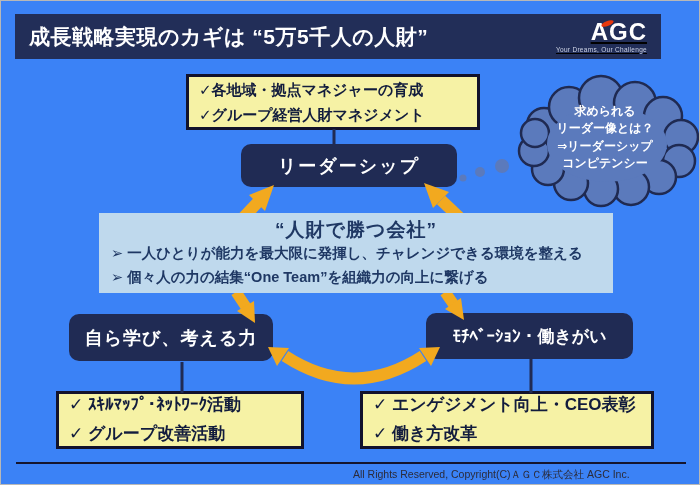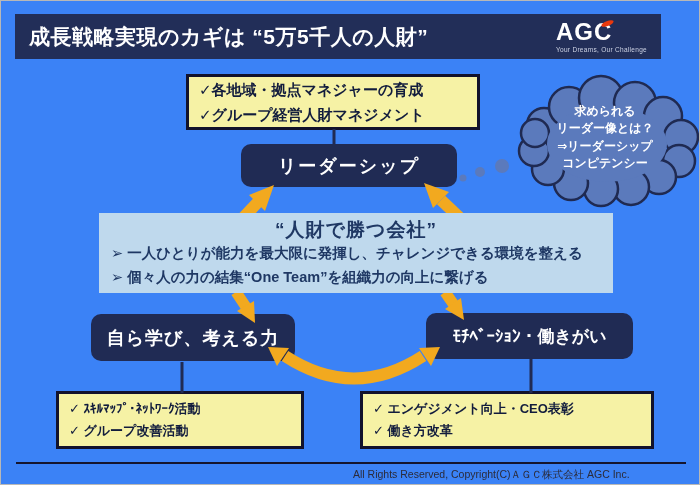--- a/index.html
+++ b/index.html
@@ -12,21 +12,21 @@
   
   .title-bar {
     position:absolute; left:14px; top:13px; width:646px; height:45px;
     background:#222E58; display:flex; align-items:center;
     justify-content:space-between; padding:0 10px 0 14px; z-index:10;
   }
   .title-bar .title {
     color:#ffffff; font-weight:bold; font-size:21px; letter-spacing:0.5px;
     white-space:nowrap;
   }
-  .logo { position:relative; text-align:left; line-height:1; padding-right:4px; }
+  .logo { position:relative; text-align:right; line-height:1; padding-right:4px;text-decoration:underline; }
   .logo .logo-text {
     color:#ffffff; font-weight:bold; font-size:24px; letter-spacing:1px;
     display:block;
   }
   .logo .logo-accent {
     position:absolute; top:1px; left:50%; margin-left:-2px;
     width:13px; height:5px; border-radius:50%;
     background:#E8380D; transform:rotate(-22deg); display:block;
   }
   .logo .logo-tagline {
@@ -39,29 +39,29 @@
     display:flex; flex-direction:column; justify-content:center;
     padding:3px 10px; z-index:10;
   }
   .ybox .yline {
     color:#121c3d; font-weight:bold; font-size:15px; line-height:1.7;
     white-space:nowrap;
   }
   .ybox-top    { left:185px; top:73px;  width:294px; height:56px; }
   .ybox-bl     { left:55px;  top:390px; width:248px; height:58px; }
   .ybox-br     { left:359px; top:390px; width:294px; height:58px; }
-  .ybox-bl .yline, .ybox-br .yline { font-size:13px; }
+  .ybox-bl .yline, .ybox-br .yline { font-size:17px; }
   
   .nbox {
     position:absolute; background:#202B54; border-radius:10px;
     display:flex; align-items:center; justify-content:center;
     color:#ffffff; font-weight:bold; z-index:10; white-space:nowrap;
   }
   .nbox-leadership { left:240px; top:143px; width:216px; height:43px; font-size:18px; letter-spacing:2px; }
-  .nbox-left       { left:68px;  top:313px; width:204px; height:47px; font-size:18px; letter-spacing:1px;margin-left:22px; }
+  .nbox-left       { left:68px;  top:313px; width:204px; height:47px; font-size:18px; letter-spacing:1px; }
   .nbox-right      { left:425px; top:312px; width:207px; height:46px; font-size:17px; }
   
   .vision-box {
     position:absolute; left:98px; top:212px; width:514px; height:80px;
     background:#BFD9ED; z-index:30; padding:5px 12px 0 12px;
   }
   .vision-box .vtitle {
     text-align:center; color:#1F3864; font-weight:bold; font-size:19px;
     line-height:1.25; letter-spacing:1px;
   }

